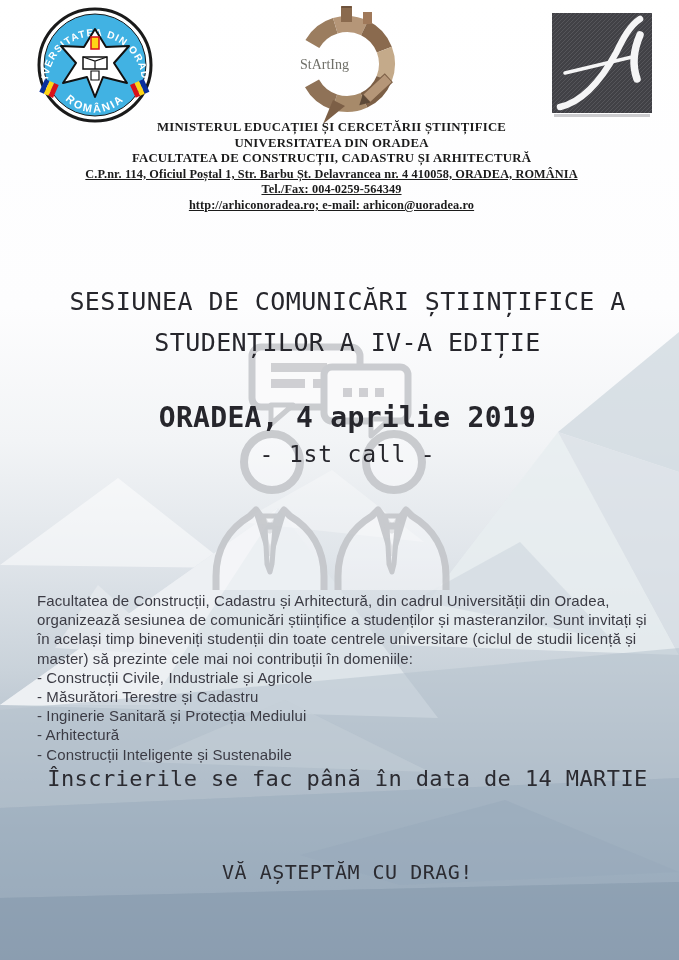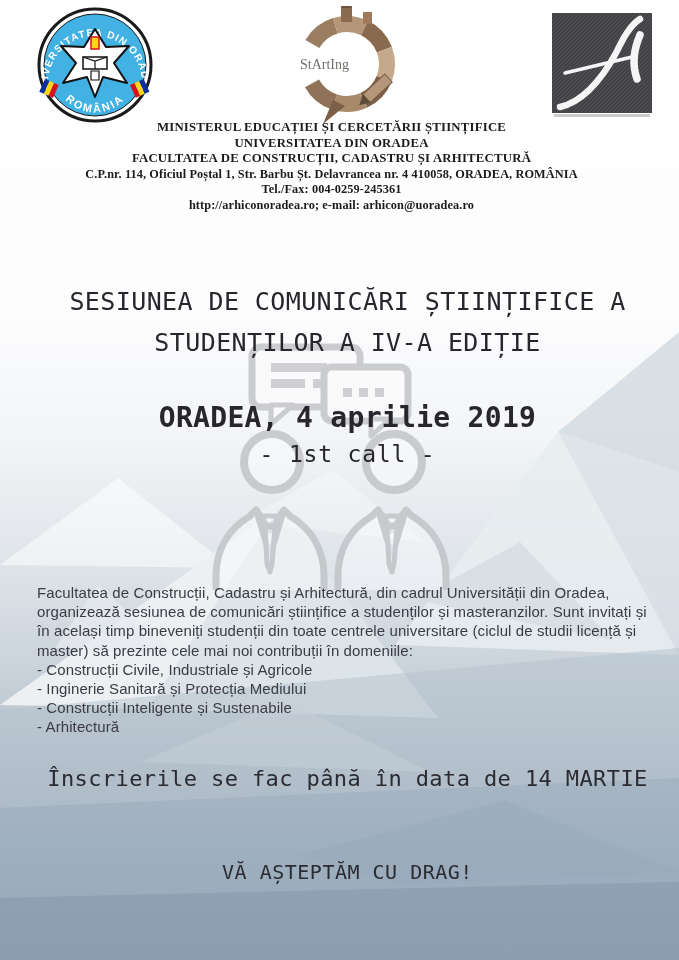--- a/index.html
+++ b/index.html
@@ -10,38 +10,38 @@
   }
   .abs{position:absolute;}
   svg{display:block;}
   
   .hdr-text{
     left:0;right:16px;top:120px;text-align:center;
     font-family:"Liberation Serif",serif;font-weight:bold;color:#1b1b1b;
   }
   .hdr-text .l{line-height:15.6px;}
   .hdr-text .big{font-size:12.8px;letter-spacing:.2px;}
-  .hdr-text .small{font-size:12.3px;letter-spacing:.1px;}
+  .hdr-text .small{font-size:12.3px;letter-spacing:.1px;text-decoration:underline;}
   
   .mono{
     left:16px;right:0;text-align:center;
     font-family:"DejaVu Sans Mono","Liberation Mono",monospace;
     color:#26262c;white-space:nowrap;
   }
   .title-block{top:281px;font-size:25px;line-height:41px;letter-spacing:.4px;}
   .date-line{top:401px;font-size:28px;letter-spacing:.3px;font-weight:bold;}
   .call-line{top:441px;font-size:23px;letter-spacing:.8px;text-align:center;}
   .deadline-line{top:766px;font-size:22px;letter-spacing:.4px;color:#2b2b31;}
   .closing-line{top:860px;font-size:20px;letter-spacing:.5px;color:#2b2b31;}
   
   .body-copy{
     left:37px;top:583px;width:618px;
     font-size:15px;line-height:19.2px;letter-spacing:.1px;color:#3b3b44;
   }
-  .body-copy .para{margin:0 0 0 0;}
+  .body-copy .para{margin:8px 0 0 0;}
   .body-copy .domain{white-space:nowrap;}
   .watermark{opacity:.85;}
 </style>
 </head>
 <body>
 
 <div class="poster">
 
   <svg class="abs" style="left:0;top:0;" width="679" height="960" viewBox="0 0 679 960">
     <defs>
@@ -181,36 +181,37 @@
       <path d="M 13,60 L 80,44" stroke-width="3.5"></path>
       <path d="M 88,22 C 82,36 80,52 85,66" stroke-width="7.5"></path>
     </g>
   </svg>
 
   <div class="abs hdr-text">
     <div class="l big">MINISTERUL EDUCAȚIEI ȘI CERCETĂRII ȘTIINȚIFICE</div>
     <div class="l big">UNIVERSITATEA DIN ORADEA</div>
     <div class="l big">FACULTATEA DE CONSTRUCȚII, CADASTRU ȘI ARHITECTURĂ</div>
     <div class="l small">C.P.nr. 114, Oficiul Poștal 1, Str. Barbu Șt. Delavrancea nr. 4 410058, ORADEA, ROMÂNIA</div>
-    <div class="l small">Tel./Fax: 004-0259-245361</div>
+    <div class="l small">Tel./Fax: 004-0259-564349</div>
     <div class="l small">http://arhiconoradea.ro; e-mail: arhicon@uoradea.ro</div>
   </div>
 
   <div class="abs mono title-block">
     <div>SESIUNEA DE COMUNICĂRI ȘTIINȚIFICE A</div>
     <div>STUDENȚILOR A IV-A EDIȚIE</div>
   </div>
 
   <div class="abs mono date-line">ORADEA, 4 aprilie 2019</div>
   <div class="abs mono call-line">- 1st call -</div>
 
   <div class="abs body-copy">
     <p class="para">Facultatea de Construcții, Cadastru și Arhitectură, din cadrul Universității din Oradea, organizează sesiunea de comunicări științifice a studenților și masteranzilor. Sunt invitați și în același timp bineveniți studenții din toate centrele universitare (ciclul de studii licență și master) să prezinte cele mai noi contribuții în domeniile:</p>
     <div class="domain">- Construcții Civile, Industriale și Agricole</div>
+    <div class="domain">- Măsurători Terestre și Cadastru</div>
     <div class="domain">- Inginerie Sanitară și Protecția Mediului</div>
+    <div class="domain">- Arhitectură</div>
     <div class="domain">- Construcții Inteligente și Sustenabile</div>
-    <div class="domain">- Arhitectură</div>
   </div>
 
   <div class="abs mono deadline-line">Înscrierile se fac până în data de 14 MARTIE</div>
   <div class="abs mono closing-line">VĂ AȘTEPTĂM CU DRAG!</div>
 
 </div>
 
 </body></html>

